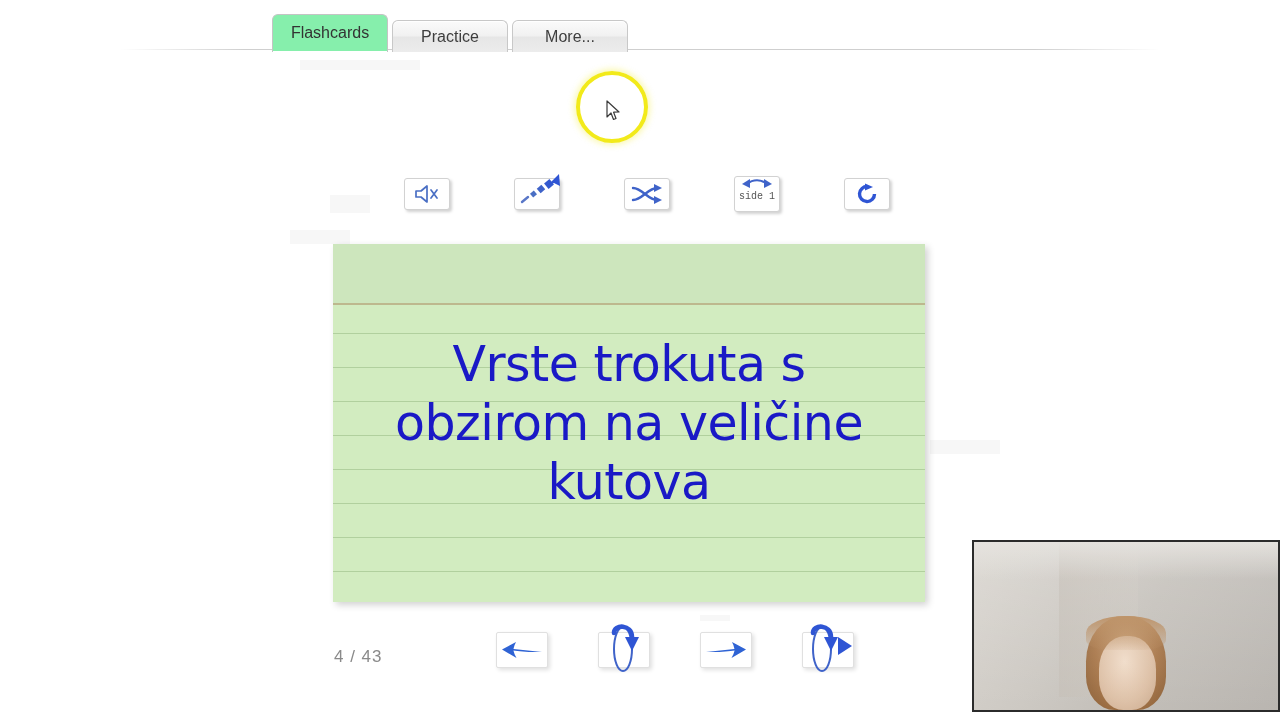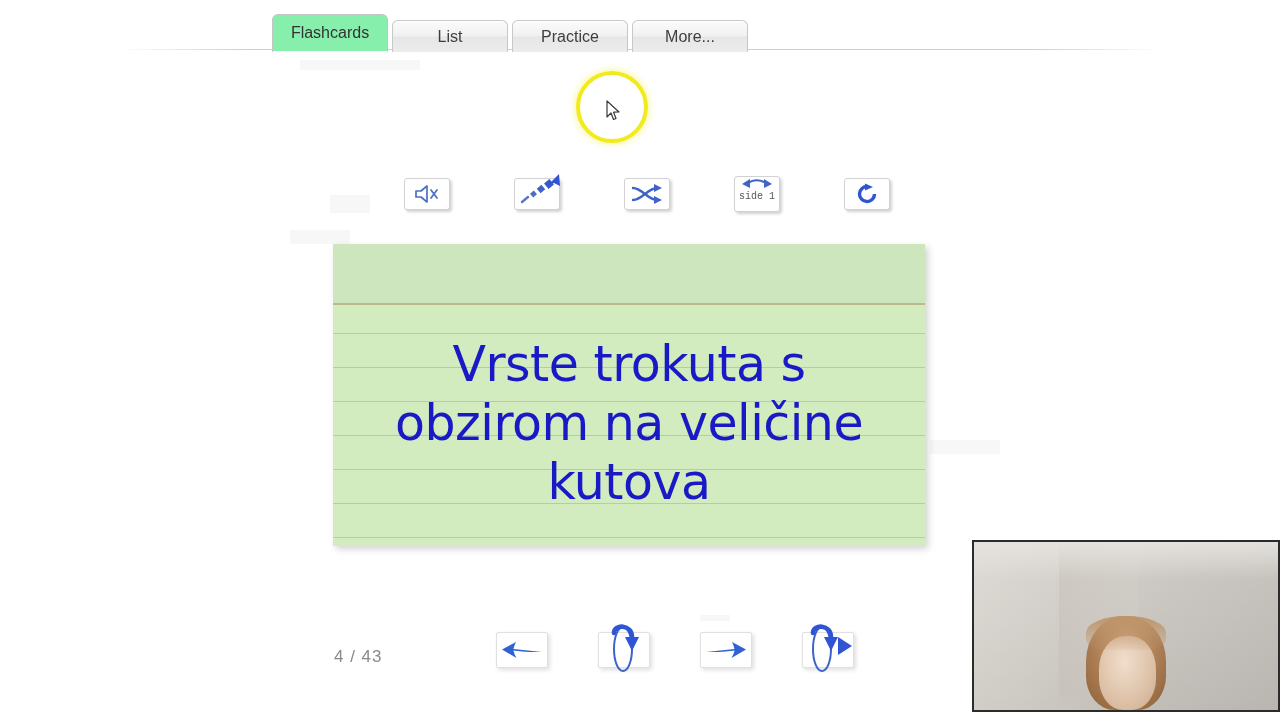--- a/index.html
+++ b/index.html
@@ -130,21 +130,21 @@
     margin-top: -1px;
   }
   .tool-btn svg { display: block; overflow: visible; }
 
   
   .card {
     position: absolute;
     left: 333px;
     top: 244px;
     width: 592px;
-    height: 302px;
+    height: 358px;
     background: #cfe8bf;
     box-shadow: 3px 3px 7px rgba(0,0,0,0.18);
     overflow: hidden;
   }
   .card-head {
     position: absolute;
     left: 0;
     top: 0;
     width: 100%;
     height: 59px;
@@ -303,23 +303,20 @@
 <div class="ghost" style="left:330px;top:195px;width:40px;height:18px;"></div>
 <div class="ghost" style="left:290px;top:230px;width:60px;height:14px;"></div>
 <div class="ghost" style="left:930px;top:440px;width:70px;height:14px;"></div>
 <div class="ghost" style="left:700px;top:615px;width:30px;height:6px;"></div>
 
 <div class="tabbar">
   <div class="tabbar-baseline"></div>
   <div class="tabs">
     <div class="tab active">
       <span>Flashcards</span>
-    </div>
-    <div class="tab">
-      <span>List</span>
     </div>
     <div class="tab">
       <span>Practice</span>
     </div>
     <div class="tab">
       <span>More...</span>
     </div>
   </div>
 </div>
 

